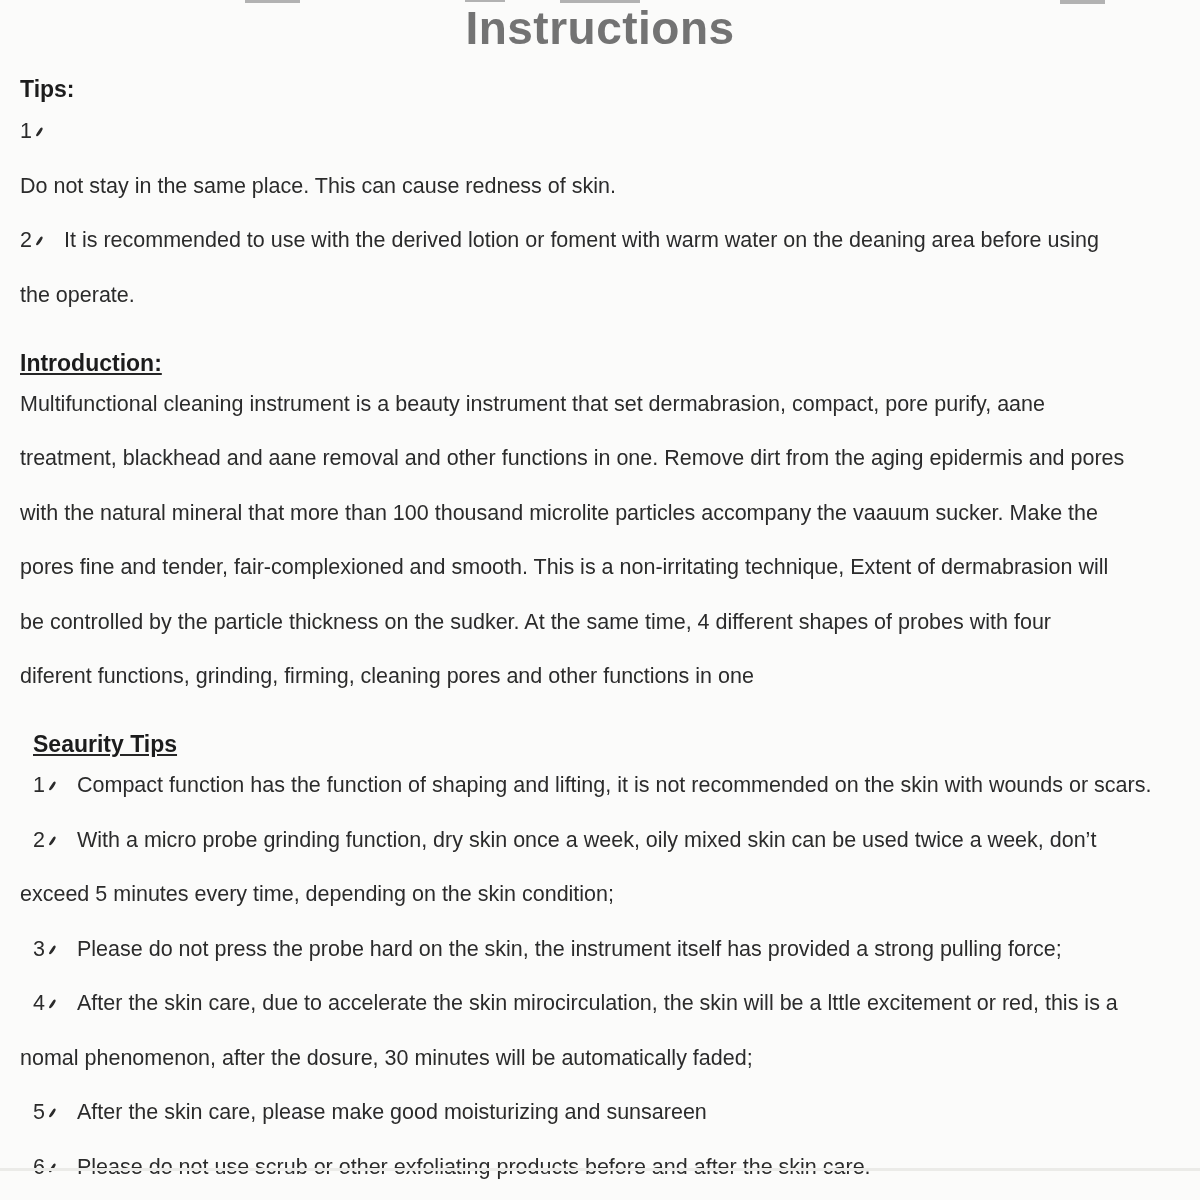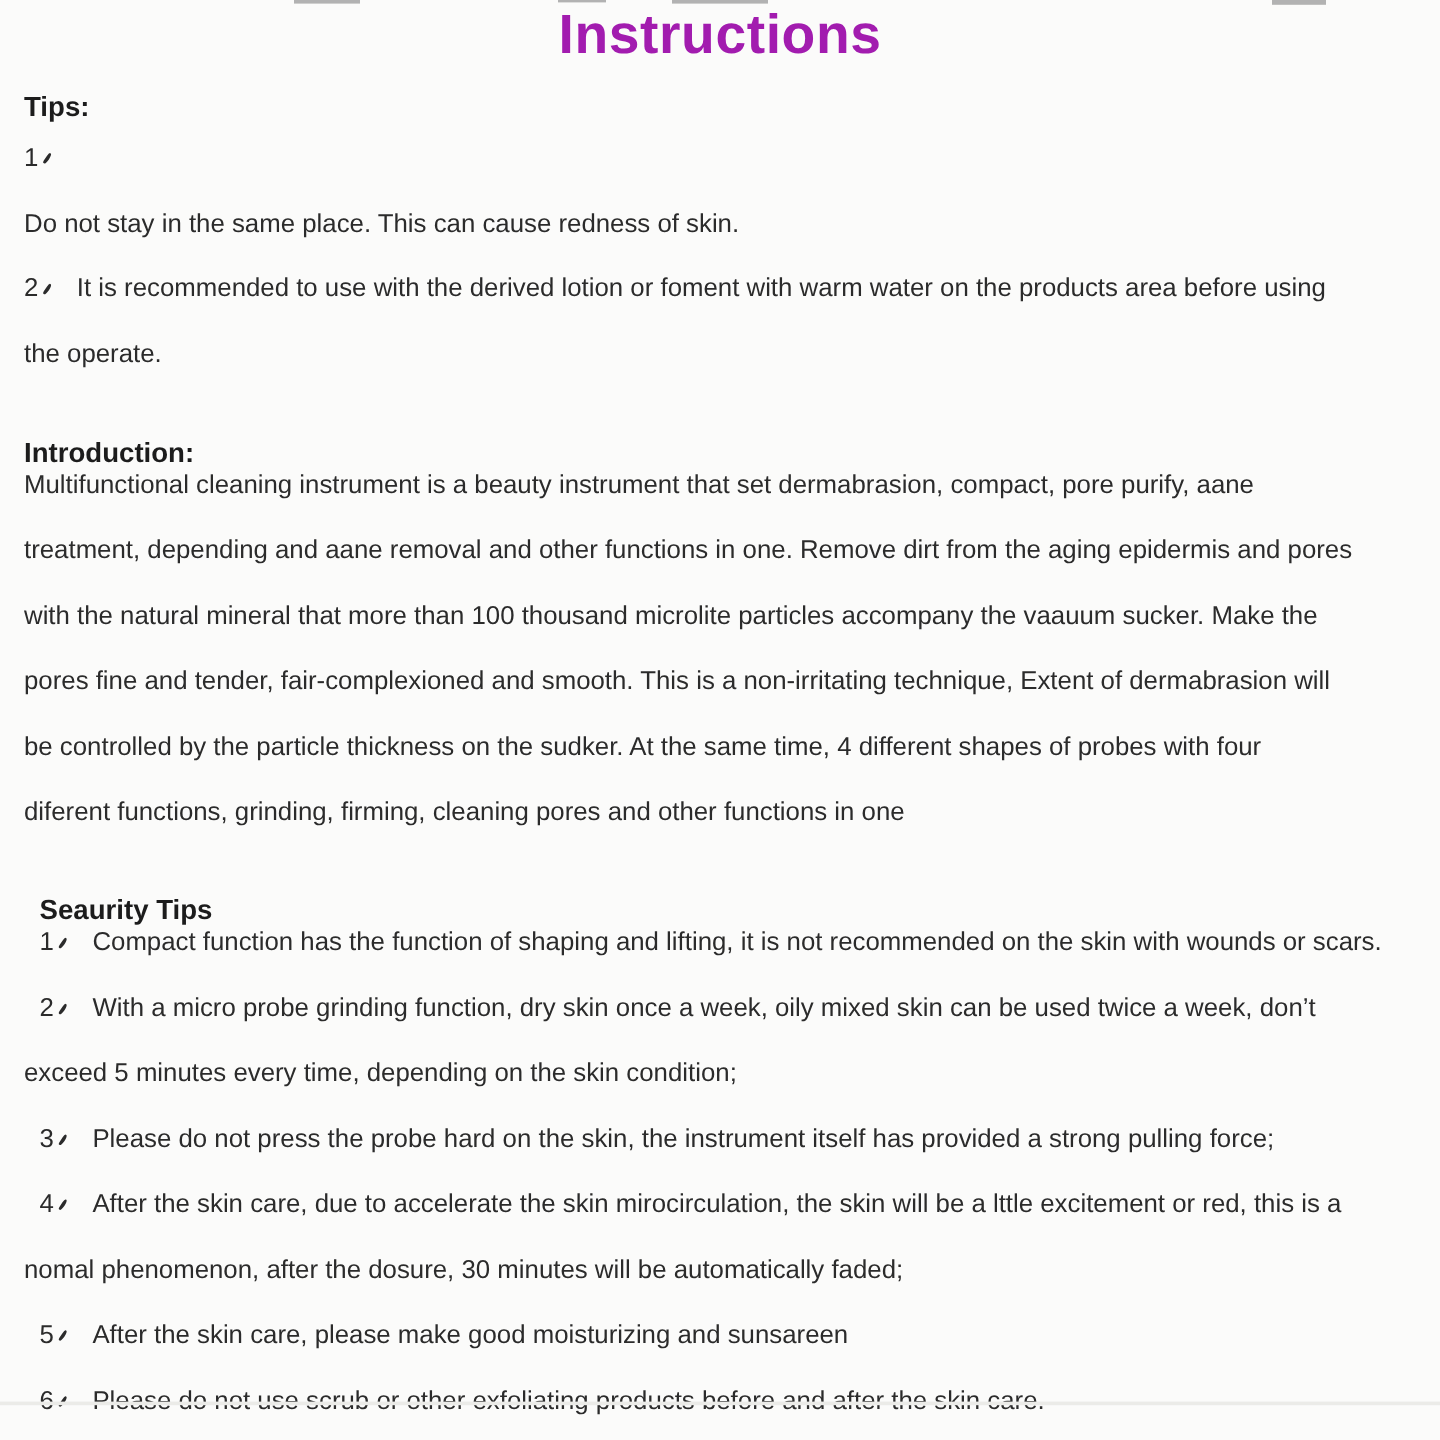--- a/index.html
+++ b/index.html
@@ -18,21 +18,21 @@
     color: #262626;
   }
   .doc-title {
     margin: 0;
     padding-top: 2px;
     height: 58px;
     font-size: 46px;
     line-height: 52px;
     font-weight: 700;
     text-align: center;
-    color: #a21caf;
+    color: #737373;
     letter-spacing: 0.5px;
   }
   .content {
     padding: 0 20px;
   }
   .section-heading-row {
     height: 58px;
     display: flex;
     align-items: center;
   }
@@ -47,21 +47,22 @@
     display: flex;
     align-items: flex-start;
     white-space: nowrap;
     font-size: 21.5px;
     line-height: 27px;
     color: #2b2b2b;
   }
   .heading-row {
     height: 54.5px;
     display: flex;
-    align-items: flex-end;
+    align-items: center;
+    text-decoration: underline;
   }
   .marker {
     display: inline-flex;
     align-items: flex-start;
     width: 44px;
     flex: 0 0 44px;
   }
   .tick {
     display: inline-block;
     width: 3px;
@@ -118,35 +119,35 @@
         </span>
     </div>
     <div class="row">
       <span class="txt">Do not stay in the same place. This can cause redness of skin.</span>
     </div>
     <div class="row">
       <span class="marker">
           <span>2</span>
           <span class="tick"></span>
         </span>
-      <span class="txt">It is recommended to use with the derived lotion or foment with warm water on the products area before using</span>
+      <span class="txt">It is recommended to use with the derived lotion or foment with warm water on the deaning area before using</span>
     </div>
     <div class="row">
       <span class="txt">the operate.</span>
     </div>
 
     <div class="heading-row">
       <span class="section-heading">Introduction:</span>
     </div>
 
     <div class="row">
       <span class="txt">Multifunctional cleaning instrument is a beauty instrument that set dermabrasion, compact, pore purify, aane</span>
     </div>
     <div class="row">
-      <span class="txt">treatment, depending and aane removal and other functions in one. Remove dirt from the aging epidermis and pores</span>
+      <span class="txt">treatment, blackhead and aane removal and other functions in one. Remove dirt from the aging epidermis and pores</span>
     </div>
     <div class="row">
       <span class="txt">with the natural mineral that more than 100 thousand microlite particles accompany the vaauum sucker. Make the</span>
     </div>
     <div class="row">
       <span class="txt">pores fine and tender, fair-complexioned and smooth. This is a non-irritating technique, Extent of dermabrasion will</span>
     </div>
     <div class="row">
       <span class="txt">be controlled by the particle thickness on the sudker. At the same time, 4 different shapes of probes with four</span>
     </div>

